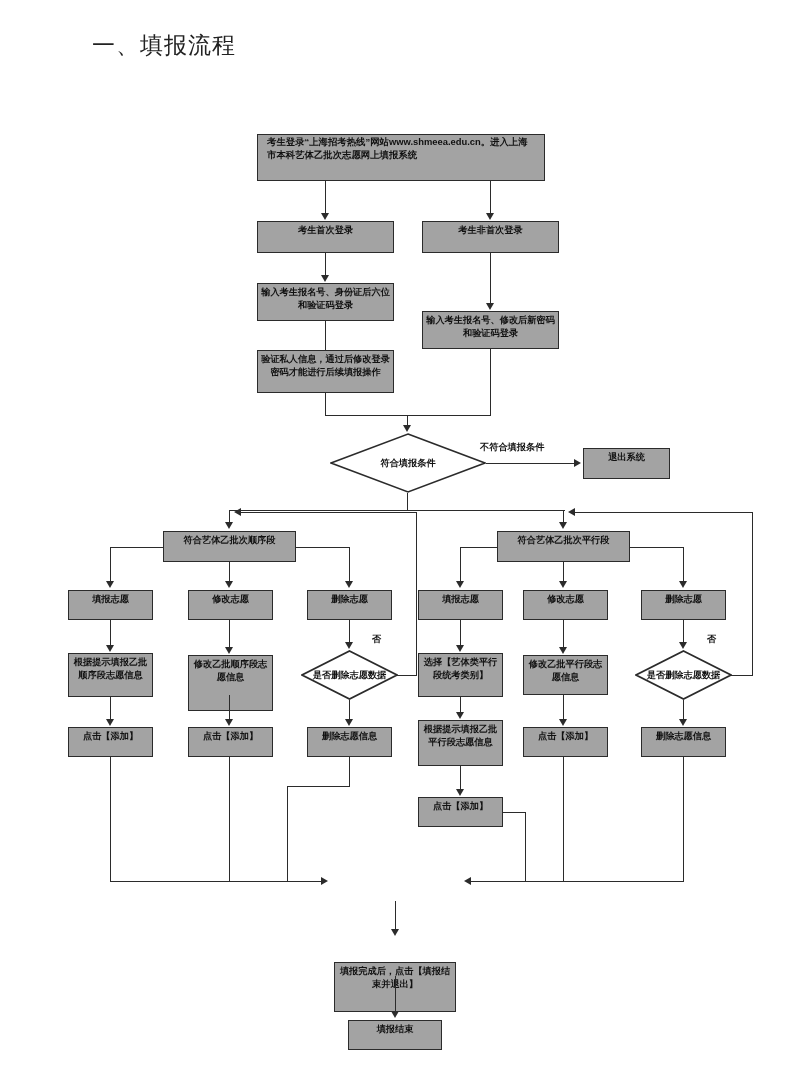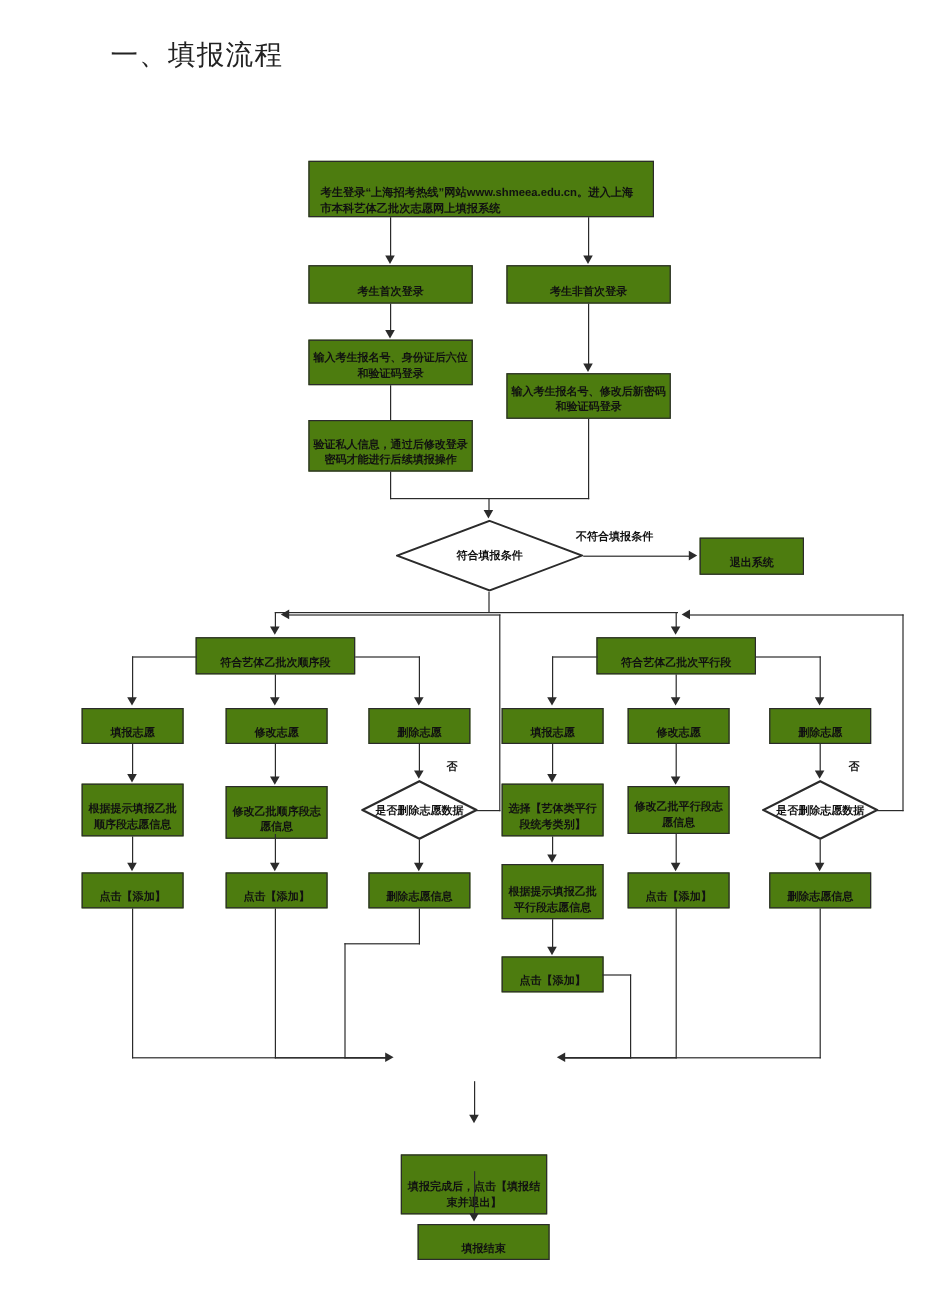--- a/index.html
+++ b/index.html
@@ -22,23 +22,23 @@
     font-size:23px;
     letter-spacing:1px;
     color:#222;
     white-space:nowrap;
   }
   
   .node{
     position:absolute;
     box-sizing:border-box;
     border:1.3px solid #2b2b2b;
-    background:#4d7c0f;
+    background:#a3a3a3;
     display:flex;
-    align-items:flex-end;
+    align-items:flex-start;
     justify-content:center;
     text-align:center;
     font-size:9.2px;
     line-height:1.42;
     color:#111;
     padding:2px 3px;
     font-weight:700;
   }
   .node.wide{font-size:9.4px;}
   .node .txt{display:block;width:100%;}
@@ -157,21 +157,21 @@
   <div class="node" style="left:523px;top:590px;width:85px;height:30px;">
     <span class="txt">修改志愿</span>
   </div>
   <div class="node" style="left:641px;top:590px;width:85px;height:30px;">
     <span class="txt">删除志愿</span>
   </div>
 
   <div class="node" style="left:68px;top:653px;width:85px;height:44px;">
     <span class="txt">根据提示填报乙批顺序段志愿信息</span>
   </div>
-  <div class="node" style="left:188px;top:655px;width:85px;height:44px;">
+  <div class="node" style="left:188px;top:655px;width:85px;height:56px;">
     <span class="txt">修改乙批顺序段志愿信息</span>
   </div>
   <div class="dia" style="left:301px;top:650px;width:97px;height:50px;">
     <svg class="shape" viewBox="0 0 97 50" preserveAspectRatio="none">
       <polygon points="48.5,1 96,25 48.5,49 1,25" fill="#fff" stroke="#2b2b2b" stroke-width="1.8"></polygon>
     </svg>
     <span class="lab">是否删除志愿数据</span>
   </div>
 
   <div class="node" style="left:418px;top:653px;width:85px;height:44px;">
@@ -209,21 +209,21 @@
 
   <div class="node" style="left:418px;top:797px;width:85px;height:30px;">
     <span class="txt">点击【添加】</span>
   </div>
 
 
   <div class="node" style="left:334px;top:938px;width:122px;height:50px;margin-top:24px;">
     <span class="txt">填报完成后，点击【填报结束并退出】</span>
   </div>
 
-  <div class="node" style="left:348px;top:1020px;width:110px;height:30px;">
+  <div class="node" style="left:348px;top:1020px;width:94px;height:30px;">
     <span class="txt">填报结束</span>
   </div>
 
   <div class="ln lnv" style="left:325px;top:181px;height:33px;"></div>
   <div class="arw down" style="left:321px;top:213px;"></div>
 
   <div class="ln lnv" style="left:490px;top:181px;height:33px;"></div>
   <div class="arw down" style="left:486px;top:213px;"></div>
 
   <div class="ln lnv" style="left:325px;top:253px;height:23px;"></div>

